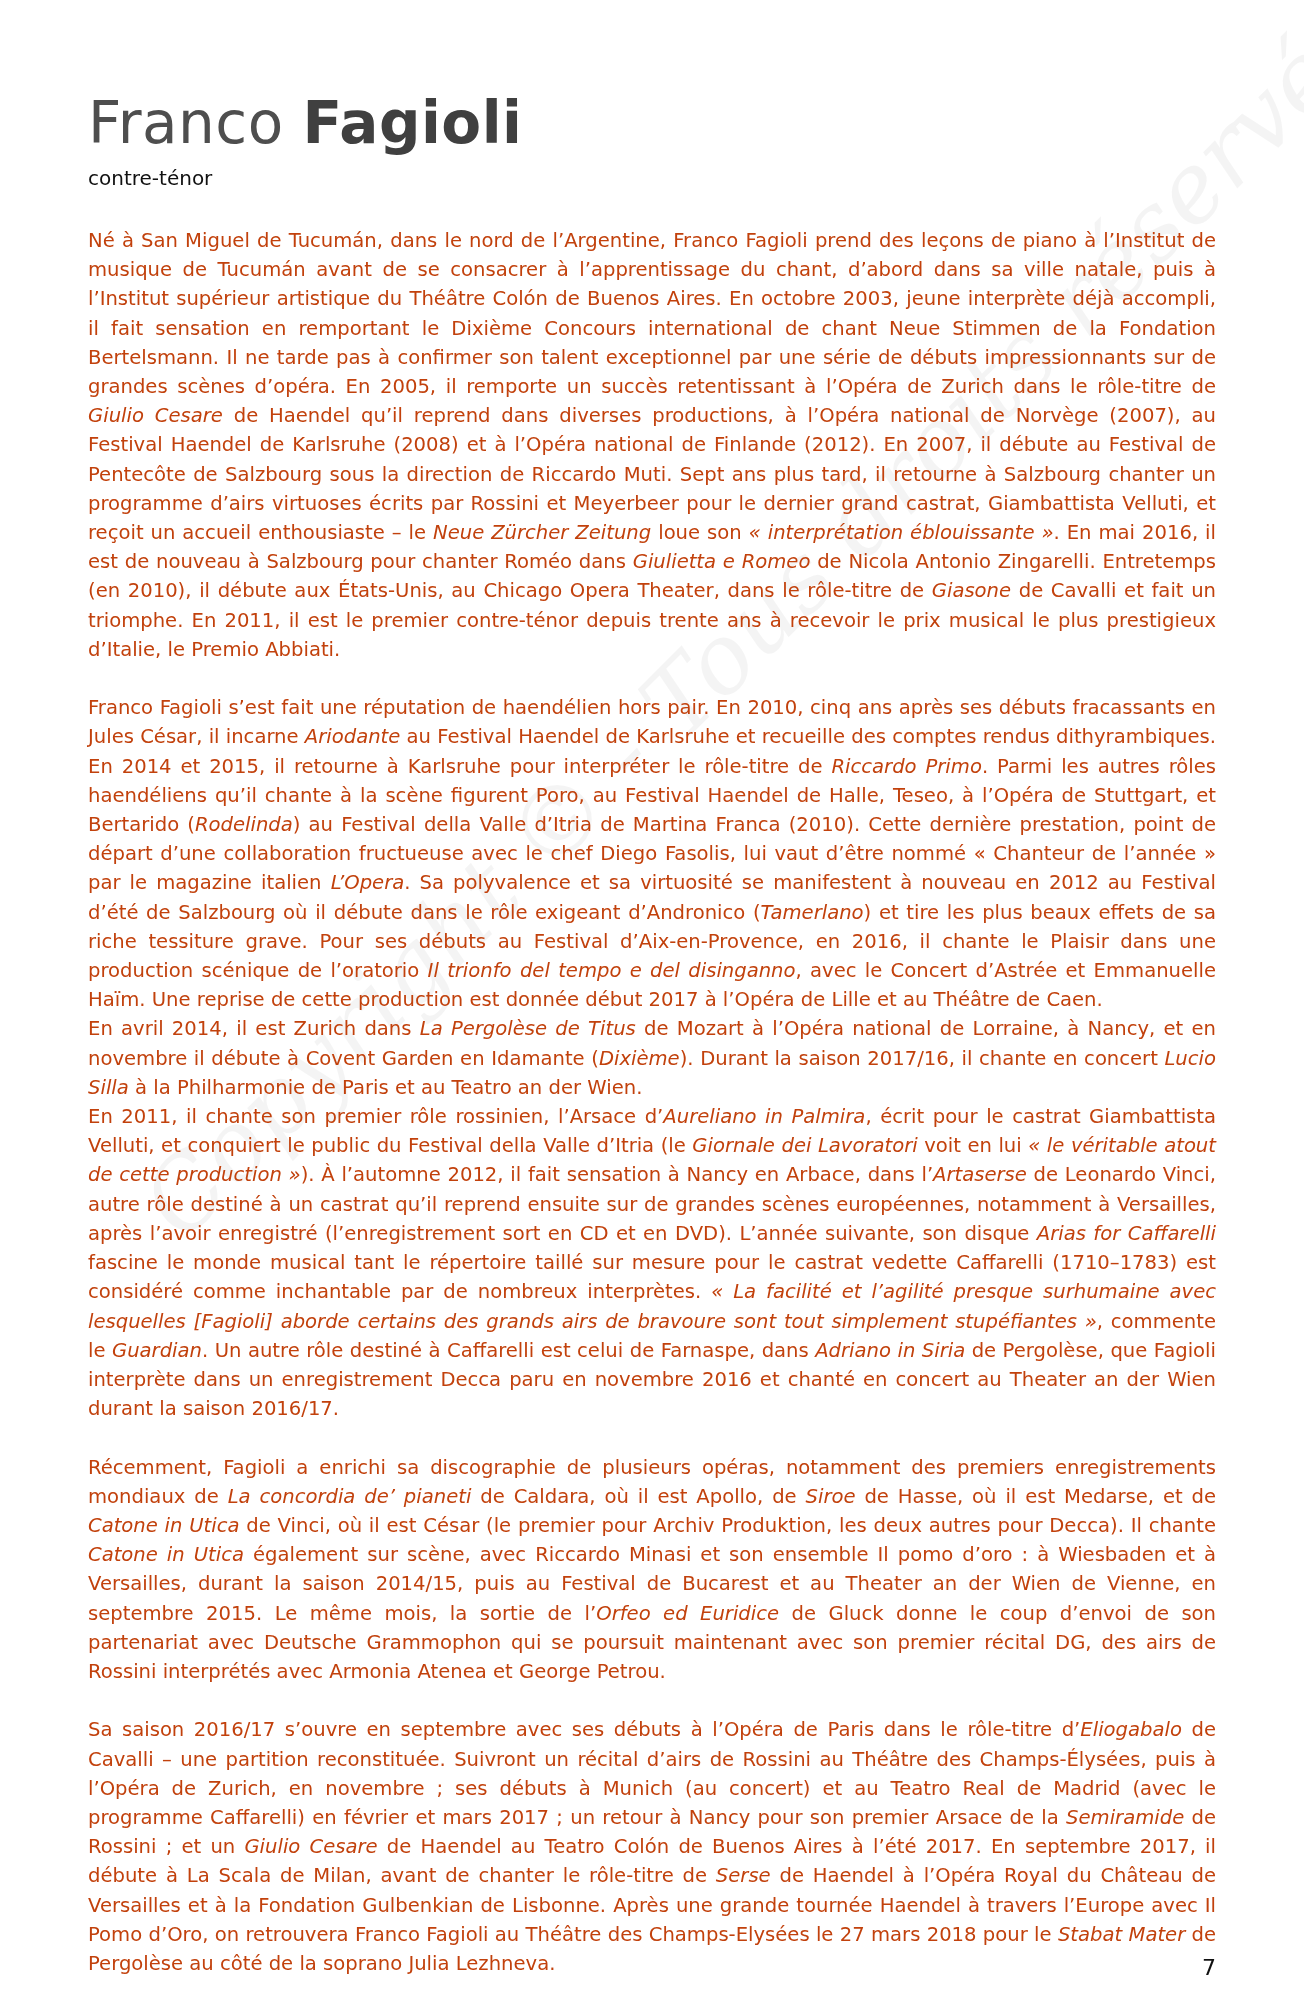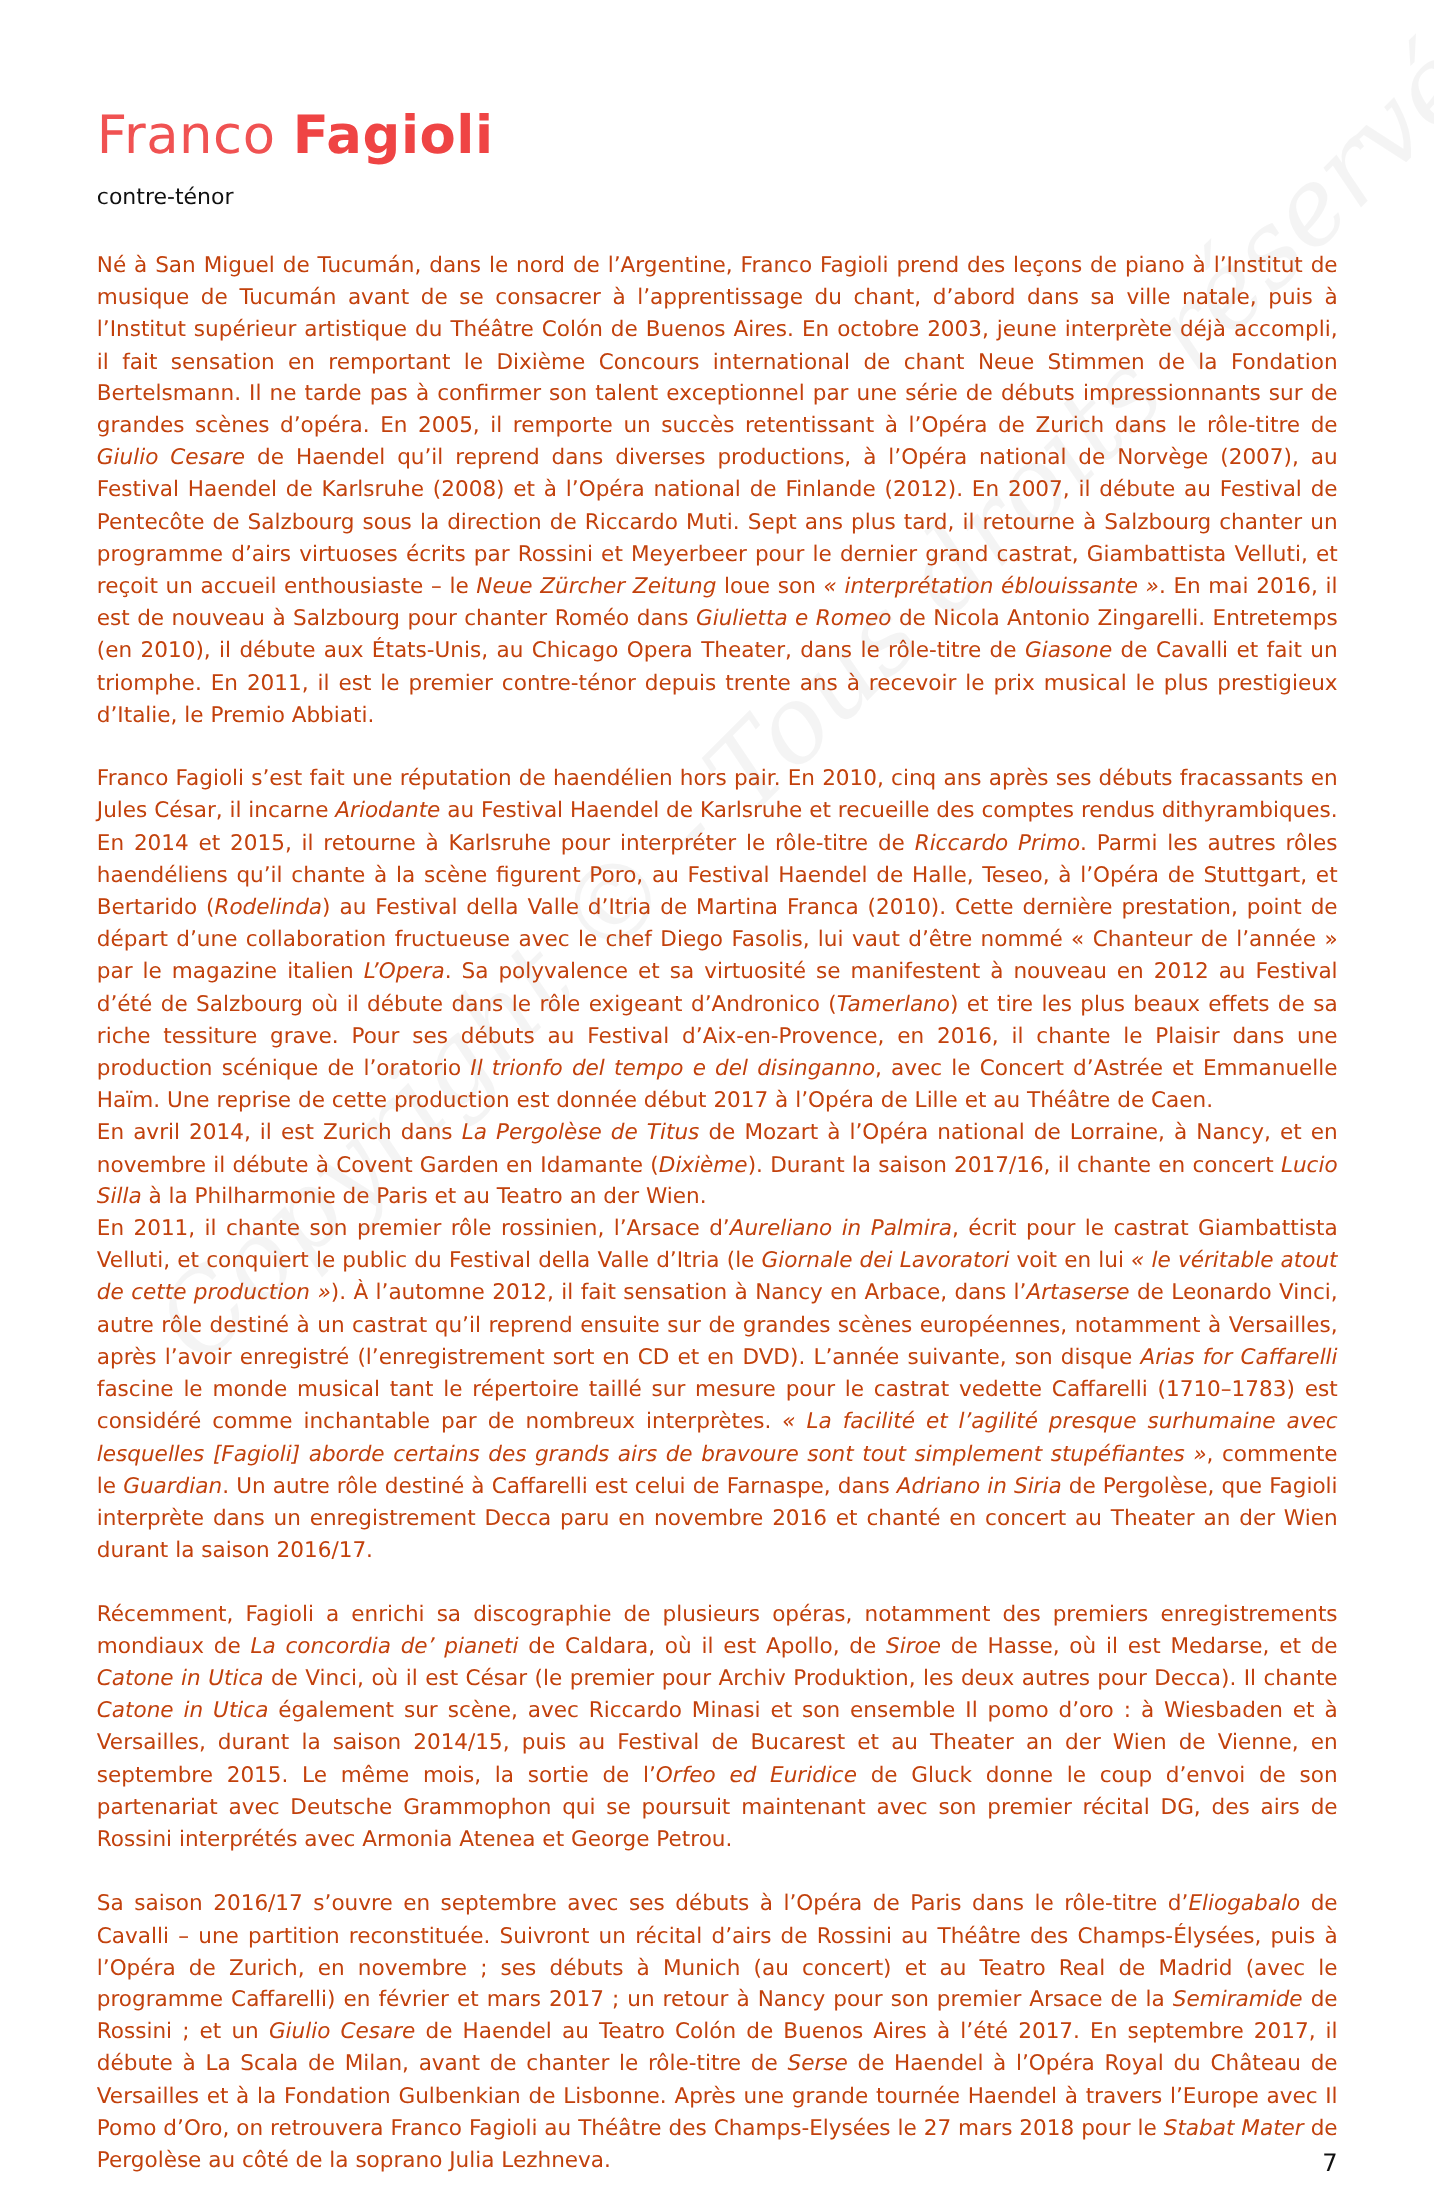--- a/index.html
+++ b/index.html
@@ -1,20 +1,20 @@
 <!DOCTYPE html>
 <html><head>
 <meta charset="utf-8">
 <style>
   html, body { margin: 0; padding: 0; background: #ffffff; }
   body { width: 1304px; height: 2000px; position: relative; overflow: hidden;
          font-family: "DejaVu Sans", "Liberation Sans", sans-serif; color: #1a1a1a; }
   .page { position: absolute; left: 0; top: 0; width: 1304px; height: 2000px; }
-  .title { position: absolute; left: 88px; top: 88px; font-size: 48px; line-height: 70px;
-           font-weight: 300; letter-spacing: 0.5px; color: #ef4444; white-space: nowrap; }
+  .title { position: absolute; left: 88px; top: 88px; font-size: 58px; line-height: 70px;
+           font-weight: 300; letter-spacing: 0.5px; color: #404040; white-space: nowrap; }
   .title .first { font-weight: normal; -webkit-text-stroke: 0; opacity: 0.92; }
   .title .last { font-weight: bold; }
   .subtitle { position: absolute; left: 88px; top: 163px; font-size: 20px; line-height: 30px; color: #111; }
   .body { position: absolute; left: 88px; top: 226px; width: 1128px;
           font-size: 19.6px; line-height: 29.2px; text-align: justify; color: #c2410c; }
   .body p { margin: 0; }
   .body p.gap { margin-top: 29.2px; }
   .body em { font-style: italic; }
   .footer { position: absolute; left: 88px; top: 1898px; font-size: 19.6px; line-height: 28px; color: #1c1c1c; }
   .footer .url { color: #111; font-weight: bold; }

